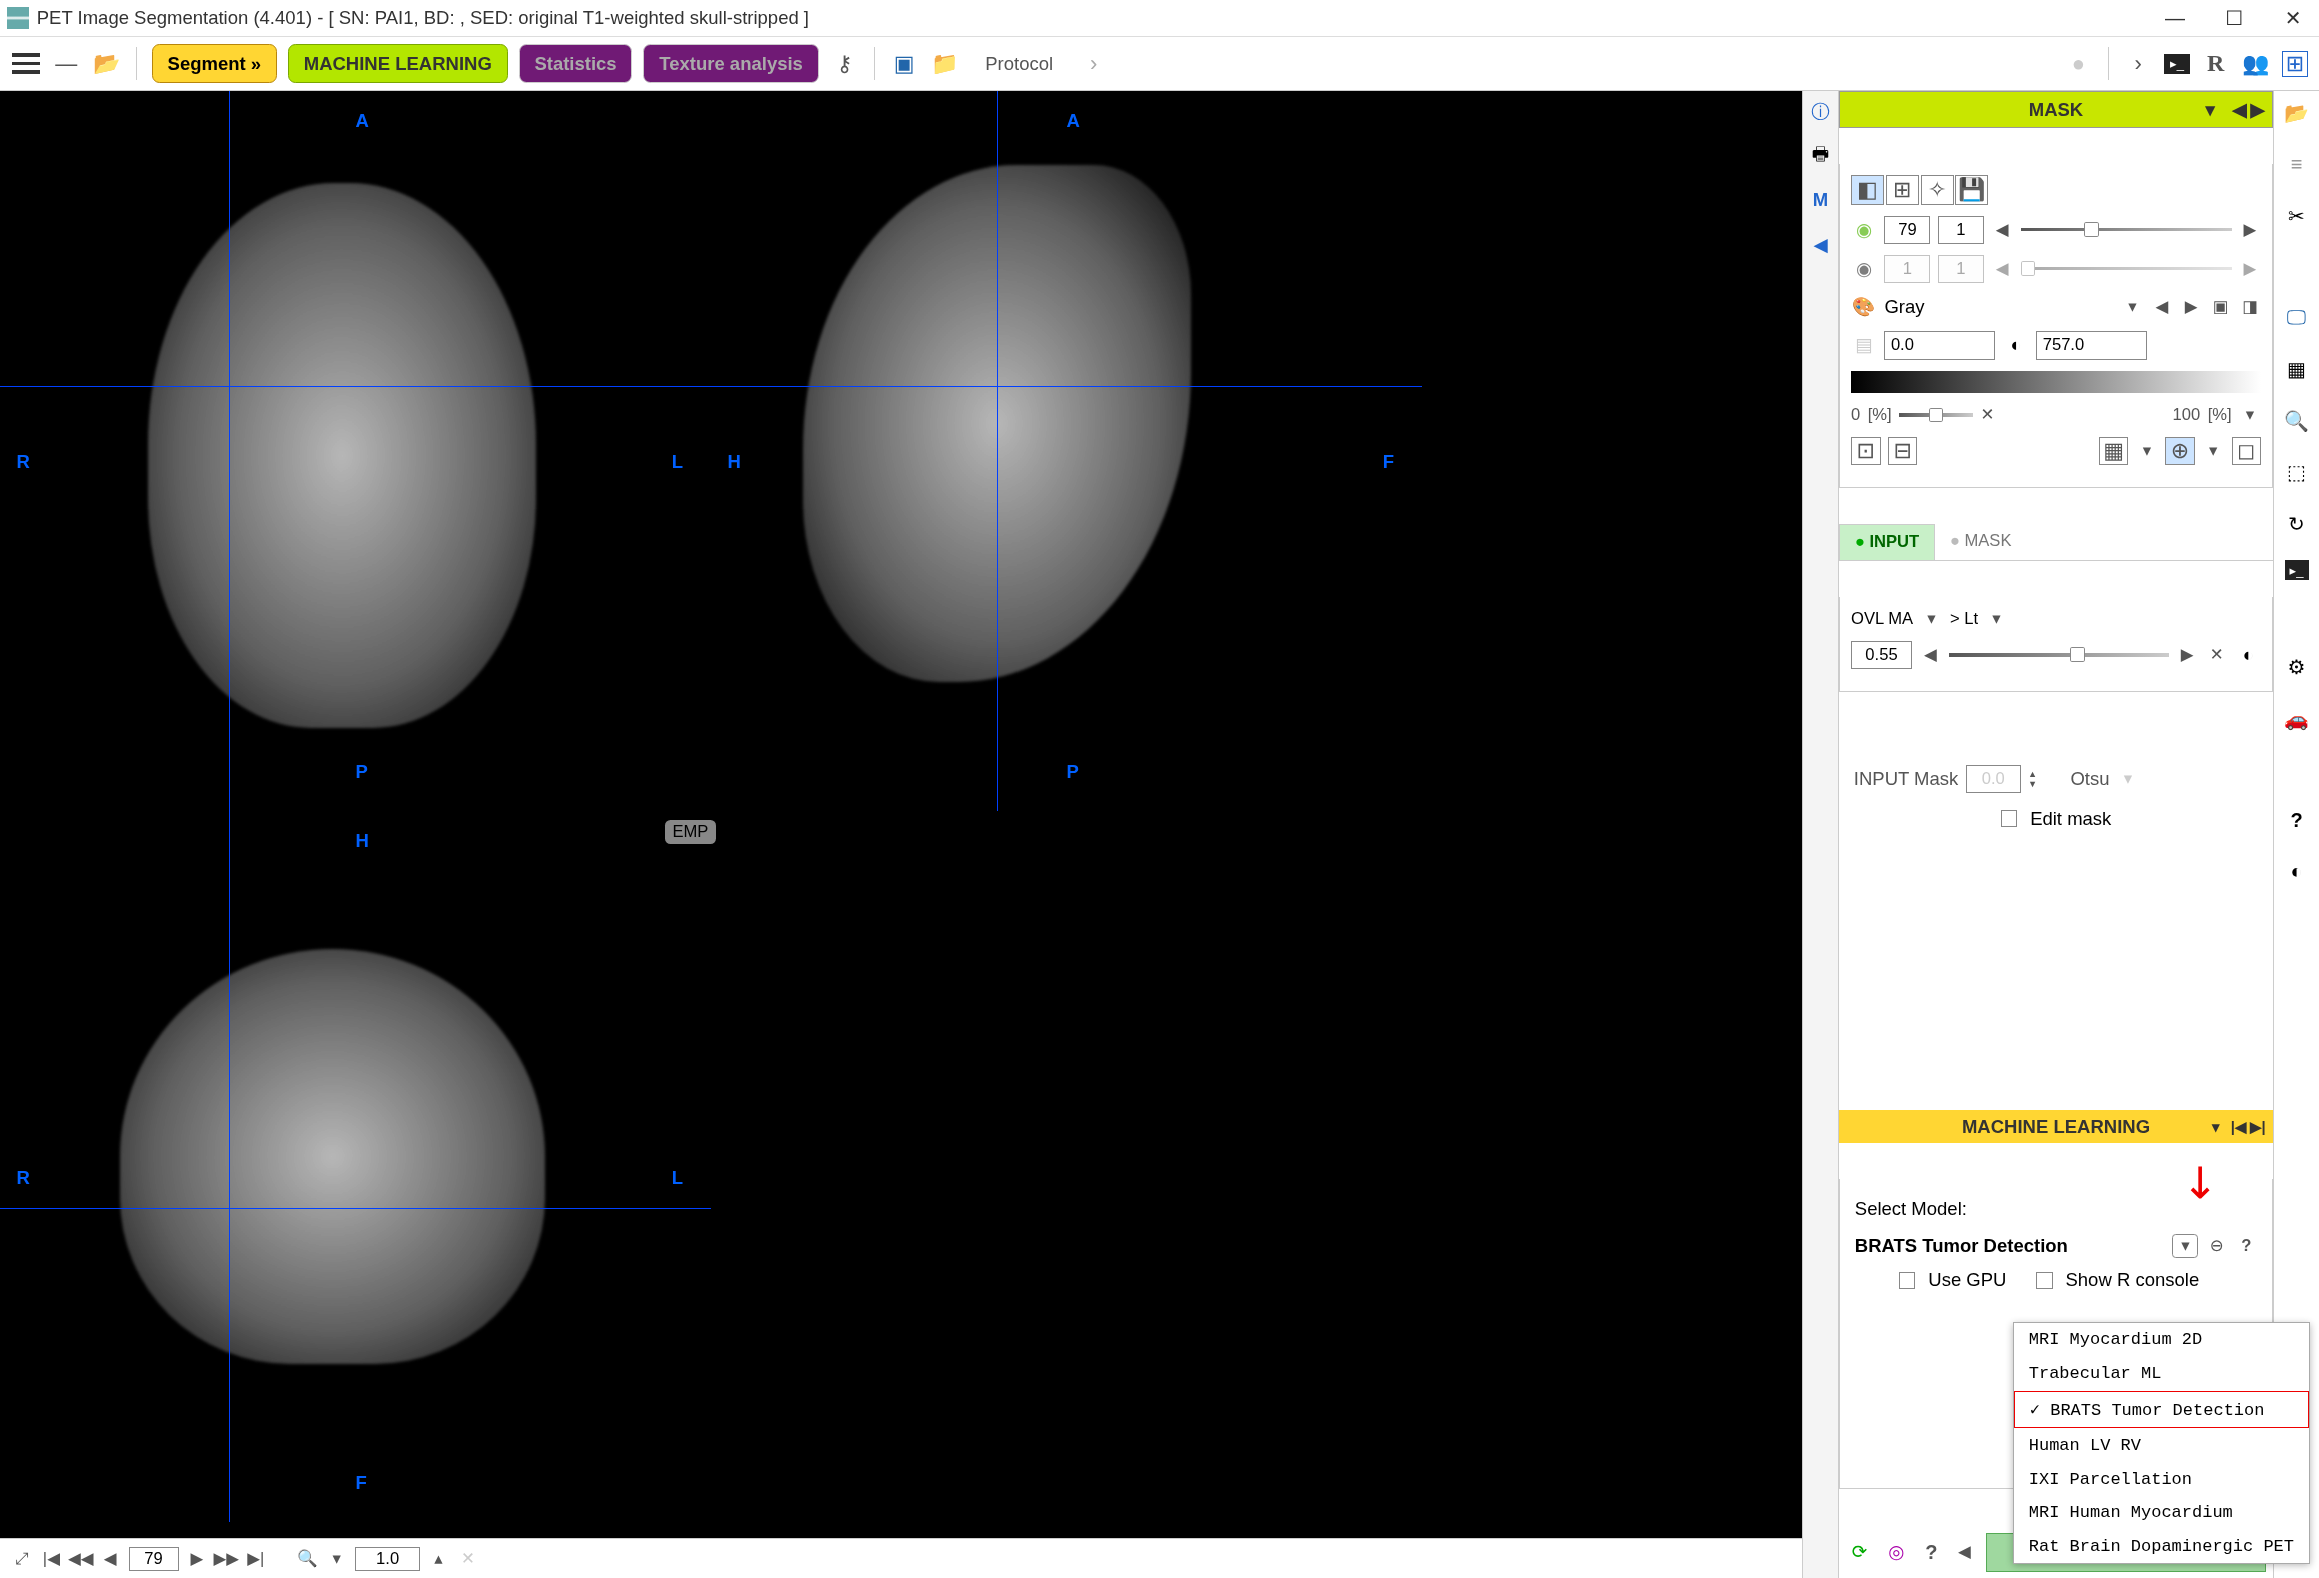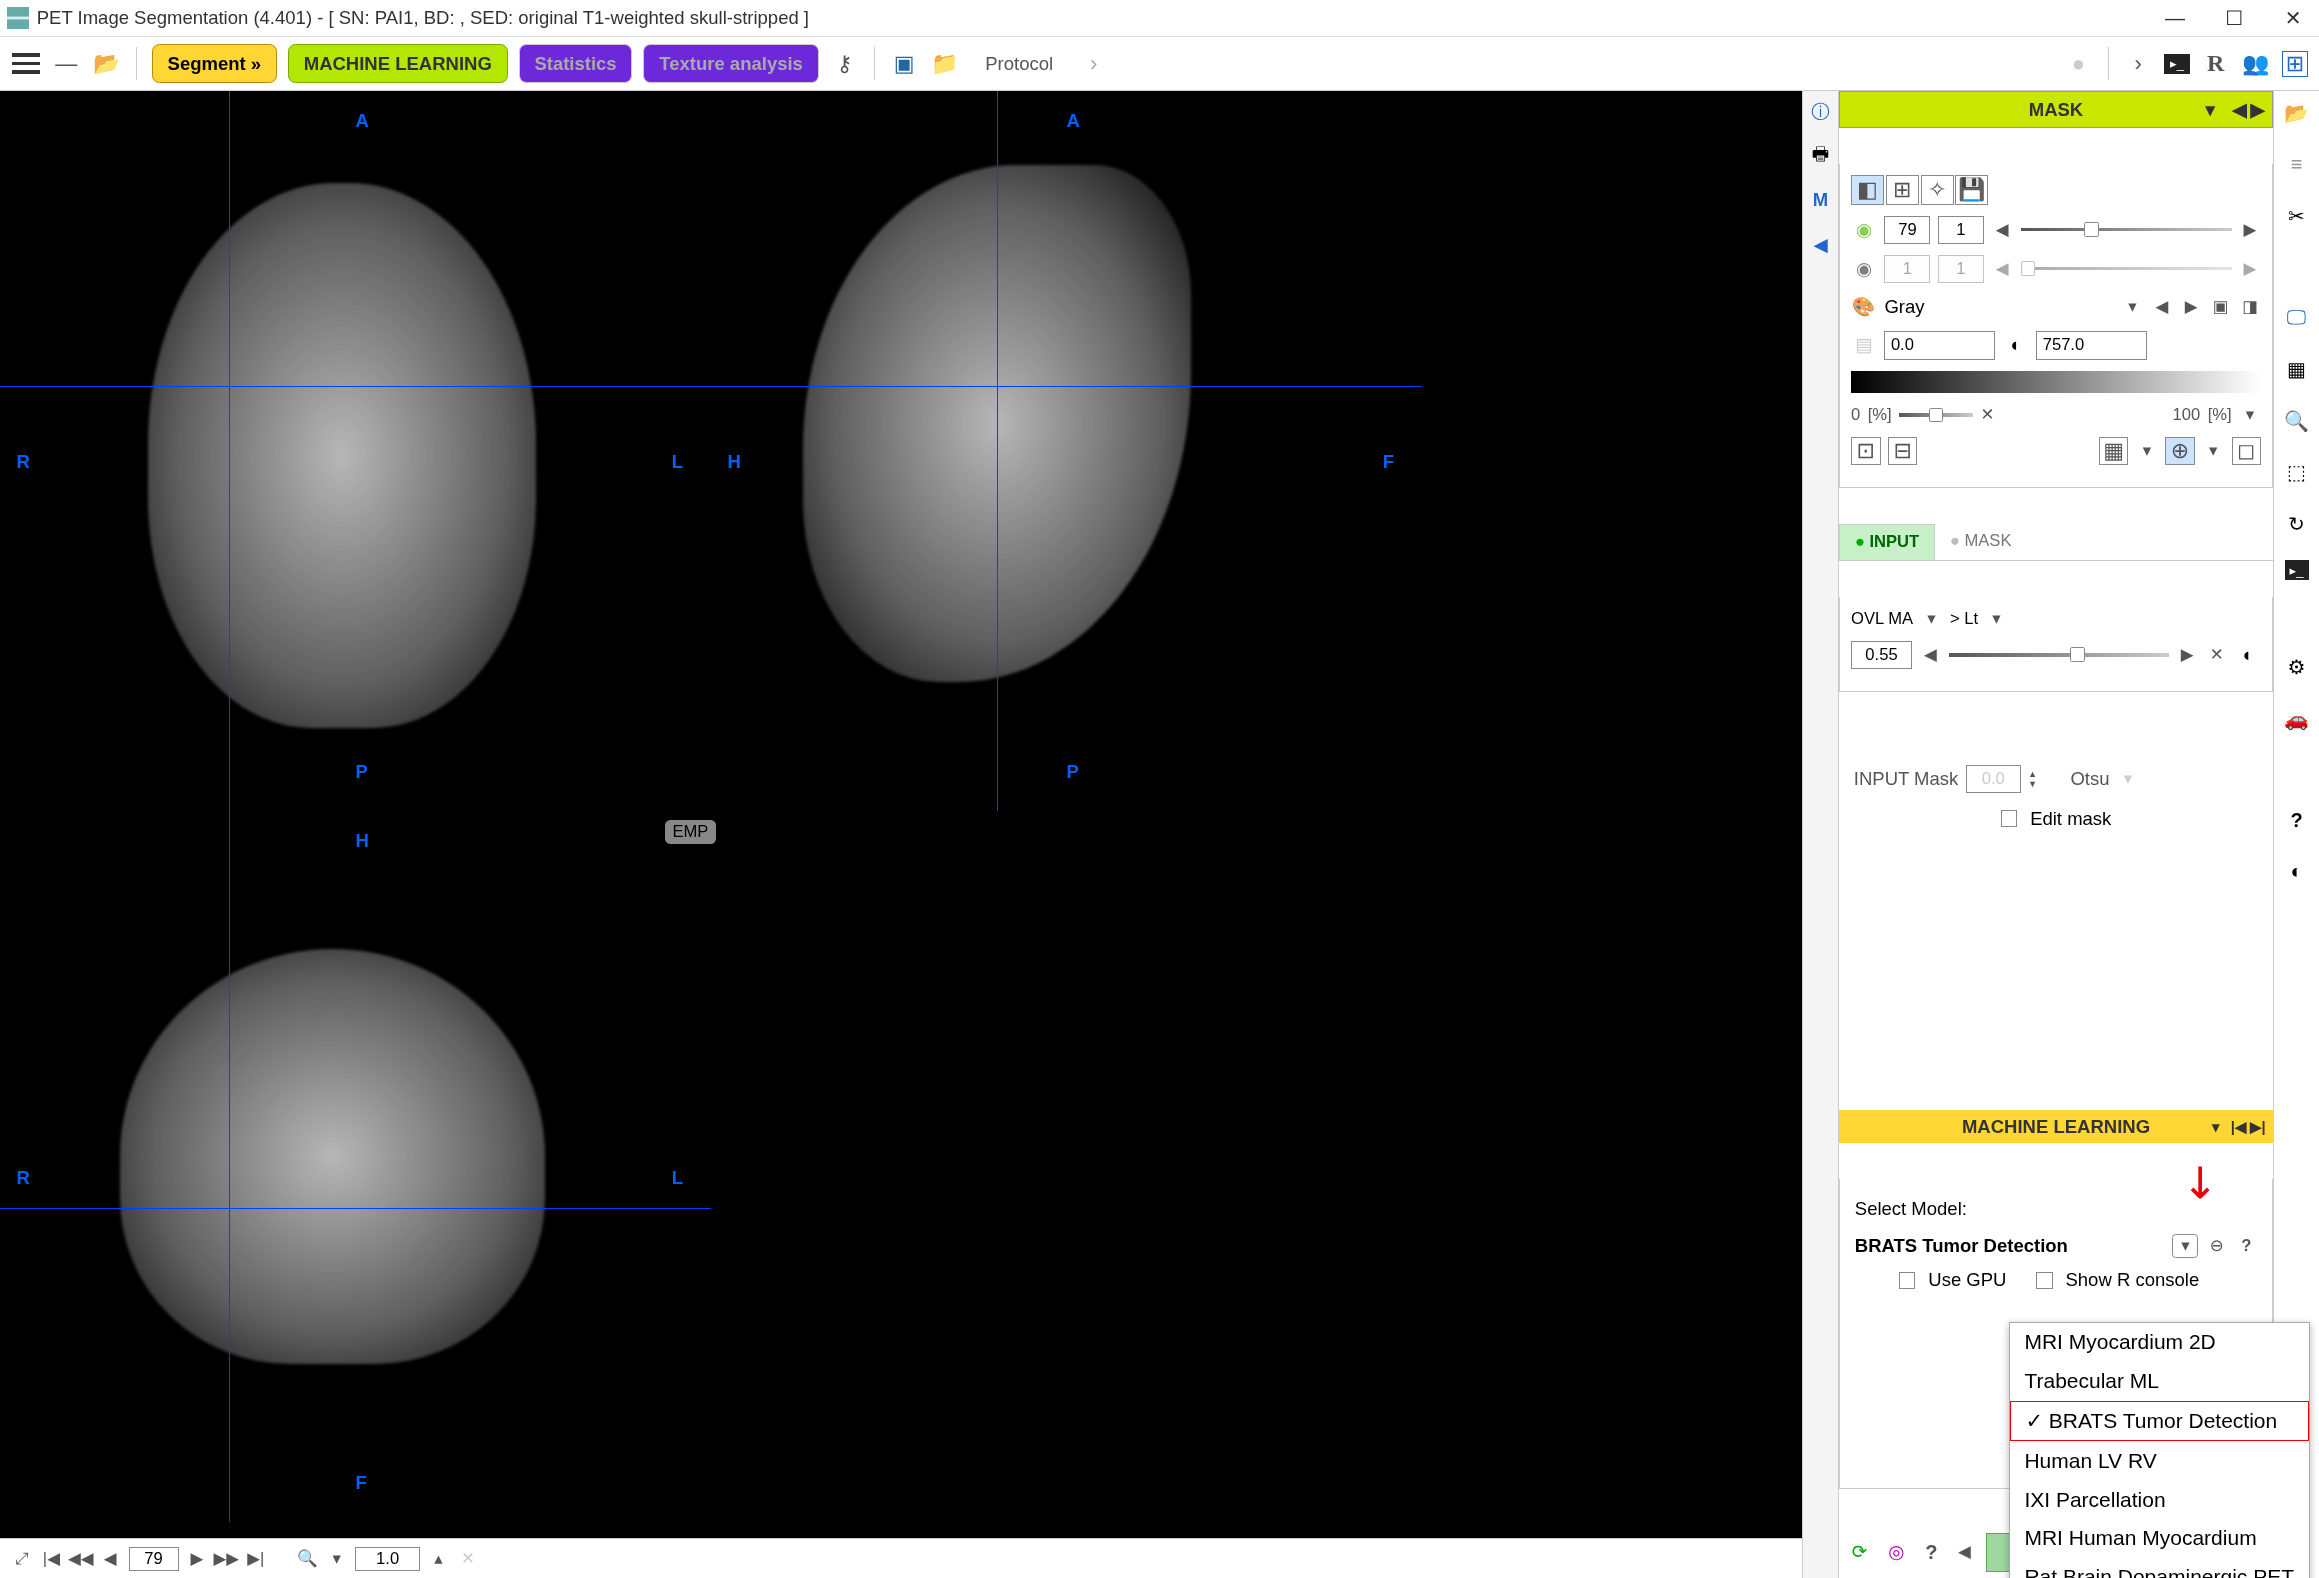--- a/index.html
+++ b/index.html
@@ -6,21 +6,21 @@
 body { background: #fff; width: 2319px; height: 1578px; overflow: hidden; font-size: 18.5px; }
 .titlebar { height: 37px; display: flex; align-items: center; padding: 0 7.4px; border-bottom: 0.9px solid #ddd; font-size: 18.5px; color: #333; }
 .titlebar-icon { width: 22px; height: 22px; margin-right: 7.4px; background: linear-gradient(#6aa 40%, #fff 50%, #6aa 60%); }
 .titlebar-title { flex: 1; }
 .win-controls { display: flex; gap: 22px; align-items: center; }
 .win-btn { width: 37px; height: 28px; display: flex; align-items: center; justify-content: center; color: #333; font-size: 20px; cursor: pointer; }
 .toolbar { height: 54px; display: flex; align-items: center; padding: 0 11px; border-bottom: 1.8px solid #ccc; gap: 11px; }
 .tb-btn { height: 39px; padding: 0 14.8px; display: inline-flex; align-items: center; border: 0.9px solid #999; border-radius: 7.4px; font-size: 18.5px; font-weight: bold; cursor: pointer; }
 .tb-btn.segment { background: #ffd633; border-color: #b8860b; color: #000; }
 .tb-btn.ml { background: #b3e600; border-color: #7aa700; color: #333; border-width: 1.8px; }
-.tb-btn.disabled { background: #6d28d9; color: #aaa; border-color: #ccc; }
+.tb-btn.disabled { background: #701a75; color: #aaa; border-color: #ccc; }
 .tb-btn.plain { border: none; background: transparent; font-weight: normal; color: #555; }
 .tb-sep { width: 0.9px; height: 33px; background: #ccc; margin: 0 3.7px; }
 .tb-icon { width: 29.5px; height: 29.5px; display: inline-flex; align-items: center; justify-content: center; font-size: 22px; color: #555; cursor: pointer; }
 .ham { width: 28px; display: flex; flex-direction: column; gap: 4.6px; }
 .ham div { height: 3.7px; background: #333; }
 .main { display: flex; height: calc(100% - 90px); }
 .viewer-col { flex: 1; display: flex; flex-direction: column; }
 .viewer { flex: 1; background: #000; position: relative; }
 .pane { position: absolute; }
 .crosshair-h { position: absolute; height: 0.9px; background: #0040ff; left: 0; right: 0; }
@@ -48,21 +48,21 @@
 .tab.active { background: #c8f0c8; color: #060; font-weight: bold; border: 0.9px solid #ccc; border-bottom: none; }
 .tab.active::before { content: "● "; color: #0a0; }
 .tab.inactive::before { content: "● "; color: #bbb; }
 .ml-header { height: 33px; background: #ffd633; display: flex; align-items: center; justify-content: center; font-weight: bold; font-size: 18.5px; color: #333; position: relative; }
 .ml-header .nav { position: absolute; right: 7.4px; display: flex; gap: 3.7px; font-size: 14.8px; }
 .ml-body { padding: 18.5px 14.8px; border: 0.9px solid #ccc; border-top: none; flex: 1; }
 .chk { width: 16.6px; height: 16.6px; border: 0.9px solid #888; display: inline-block; vertical-align: middle; margin-right: 5.5px; }
 .seg-btn { height: 39px; background: #9fd89f; border: 0.9px solid #5a5; display: flex; align-items: center; justify-content: center; font-weight: bold; color: #333; font-size: 18.5px; }
 .bottom-row { display: flex; align-items: center; gap: 11px; padding: 7.4px; }
 .dropdown-menu { position: absolute; right: 9.2px; top: 1322px; background: #fff; border: 0.9px solid #aaa; box-shadow: 0 1.8px 7.4px rgba(0,0,0,0.3); z-index: 100; }
-.dd-item { padding: 7.4px 14.8px; font-size: 21px; white-space: nowrap; cursor: pointer; }
+.dd-item { padding: 7.4px 14.8px; font-size: 17px; white-space: nowrap; cursor: pointer; font-family: Liberation Mono, monospace; }
 .dd-item.selected { border: 1.8px solid #e00; }
 .dd-item.selected::before { content: "✓ "; }
 .arrow-annotation { position: absolute; color: #e00; font-size: 44px; transform: rotate(45deg); }
 .far-right-tools { width: 46px; display: flex; flex-direction: column; align-items: center; padding-top: 7.4px; gap: 22px; border-left: 0.9px solid #ccc; }
 .fr-icon { width: 29.5px; height: 29.5px; display: flex; align-items: center; justify-content: center; font-size: 20px; cursor: pointer; }
 </style>
 </head>
 <body>
 
 <div class="titlebar">

